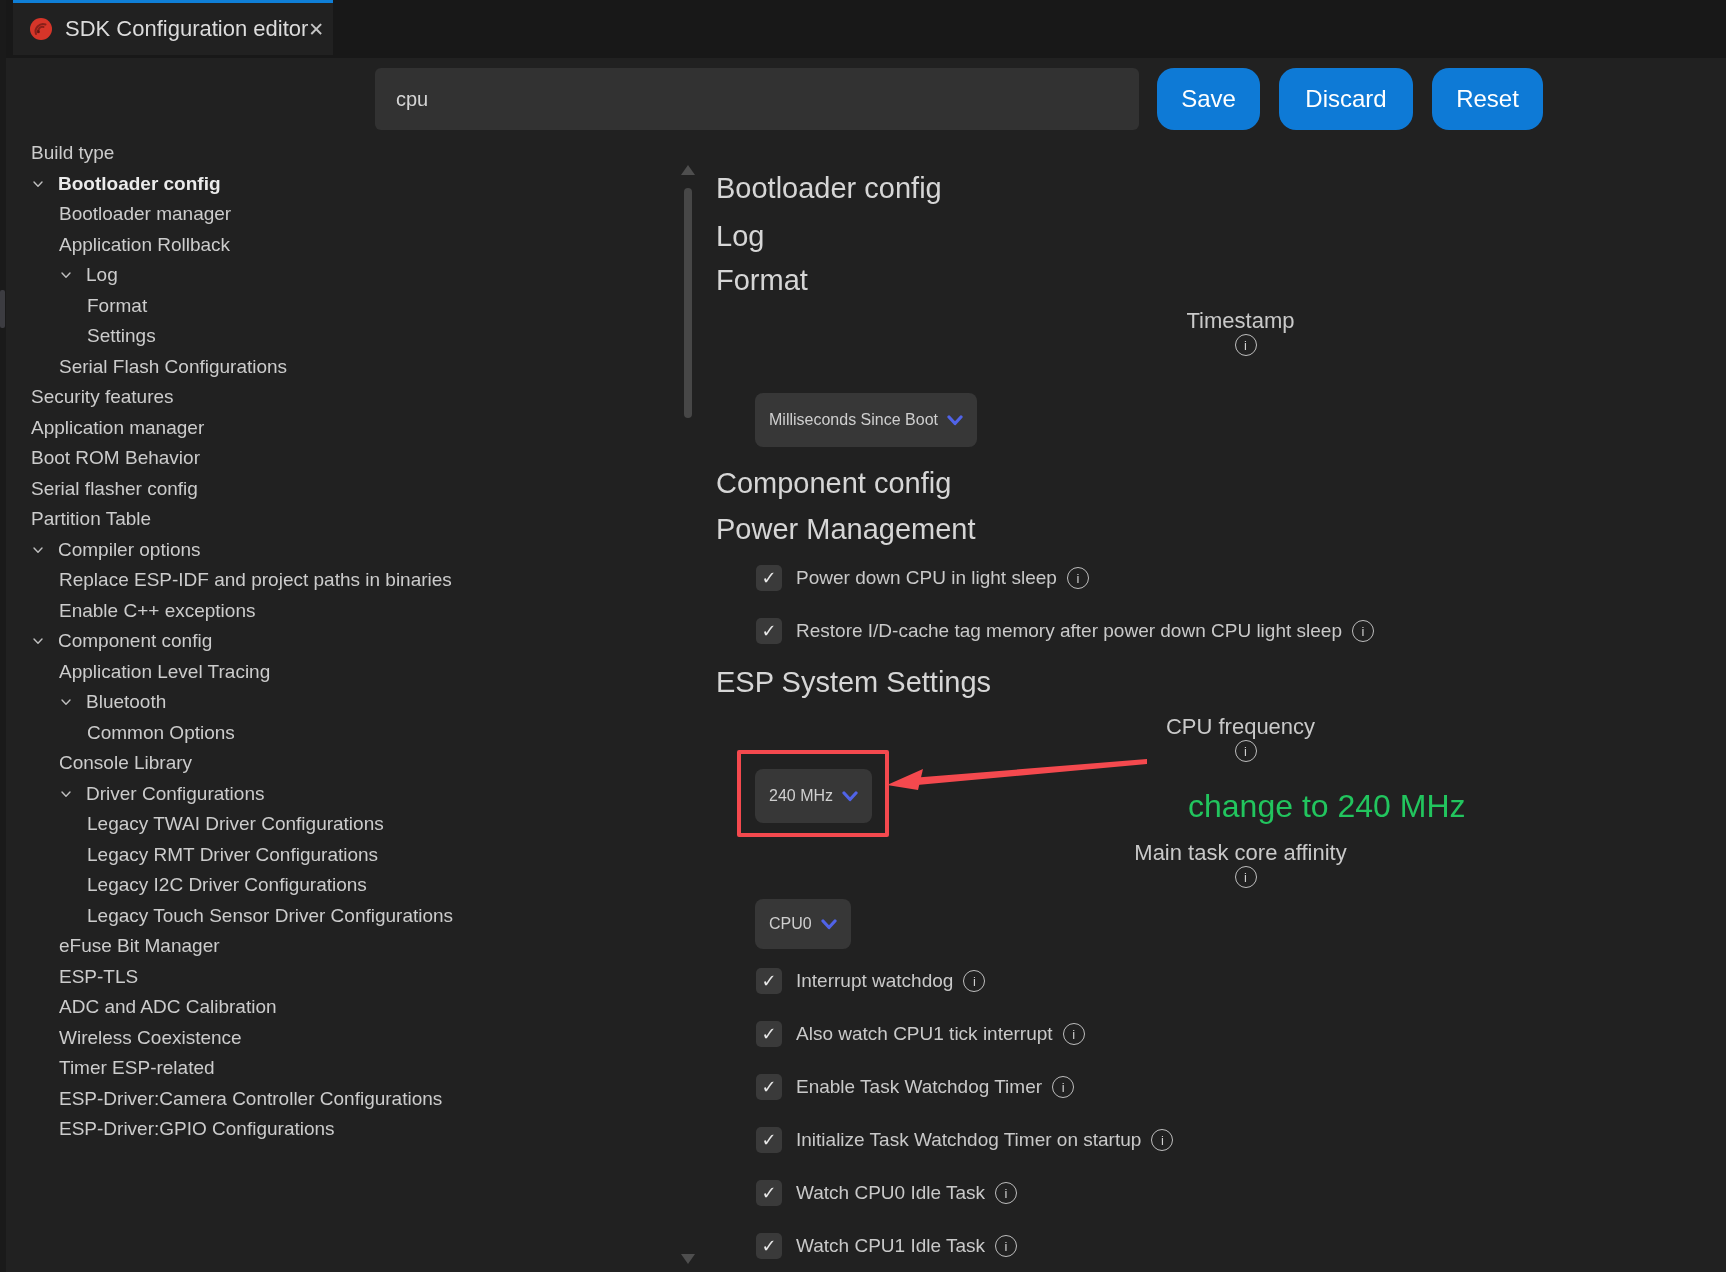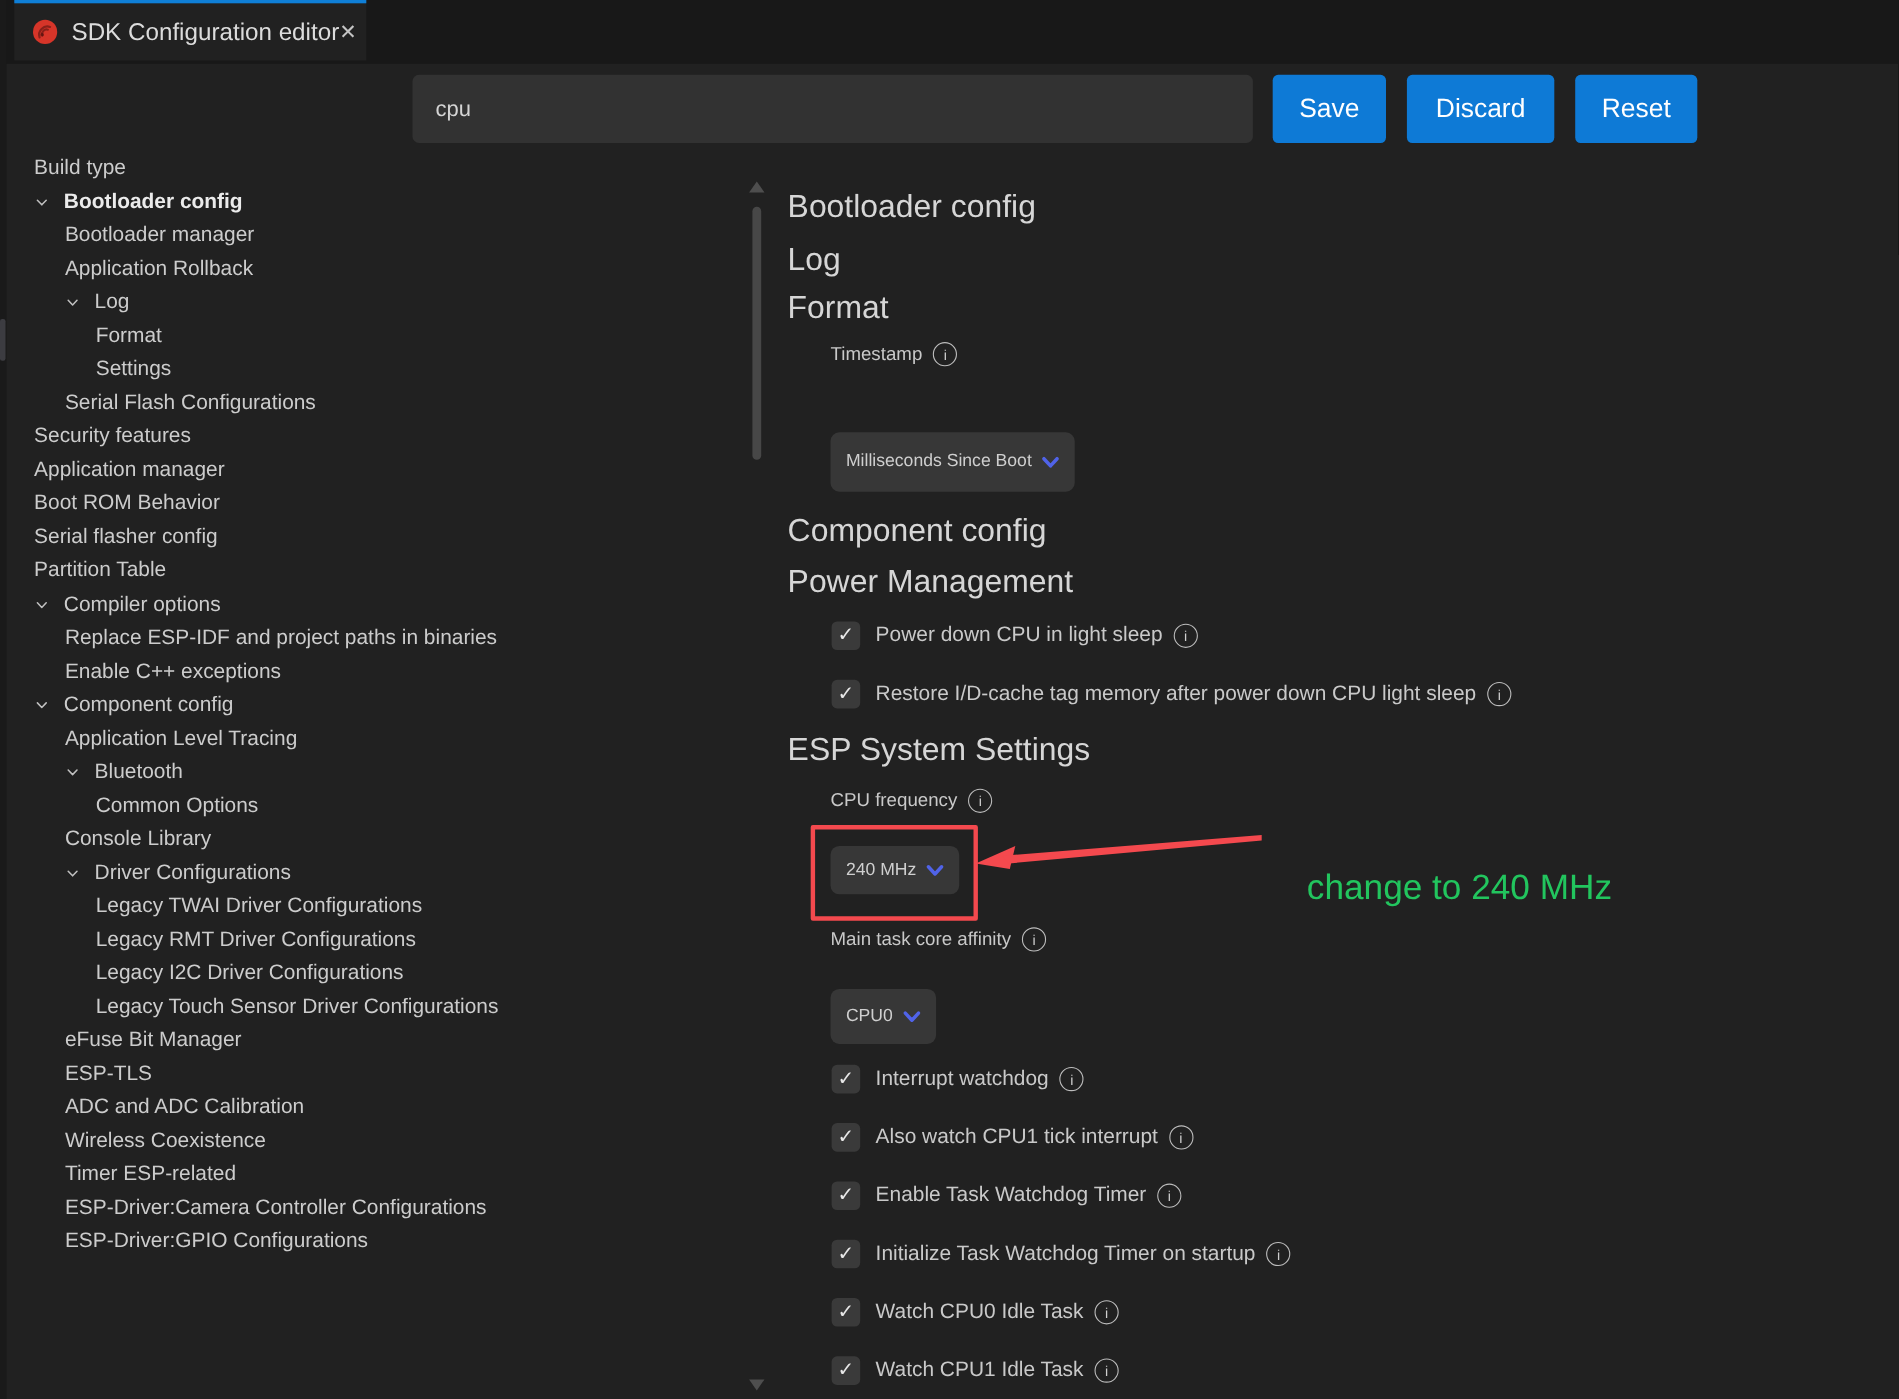--- a/index.html
+++ b/index.html
@@ -11,21 +11,21 @@
   .tab{position:absolute;left:13px;top:0;width:320px;height:55px;background:#212121;
        border-top:3px solid #0f7fd7;display:flex;align-items:center;padding:0 16px;box-sizing:border-box;}
   .tab-title{margin-left:12px;font-size:22px;color:#dcdcdc;white-space:nowrap;}
   .close-icon{margin-left:auto;color:#c5c5c5;font-size:19px;cursor:pointer;}
   .close-icon::after{content:"✕";}
 
   
   .search-input{position:absolute;left:375px;top:68px;width:764px;height:62px;background:#323232;
         border:none;outline:none;border-radius:6px;color:#d4d4d4;font-size:20px;padding:0 0 0 21px;
         box-sizing:border-box;font-family:"Liberation Sans",sans-serif;}
-  .btn{position:absolute;top:68px;height:62px;background:#0e7ad6;border:none;border-radius:5px;
+  .btn{position:absolute;top:68px;height:62px;background:#0e7ad6;border:none;border-radius:17px;
        color:#ffffff;font-size:24px;cursor:pointer;font-family:"Liberation Sans",sans-serif;}
   #btn-save{left:1157px;width:103px;}
   #btn-discard{left:1279px;width:134px;}
   #btn-reset{left:1432px;width:111px;}
 
   
   .edge-strip{position:absolute;left:0;top:0;width:6px;height:1272px;background:#1a1a1a;}
   .edge-thumb{position:absolute;left:0;top:290px;width:5px;height:38px;background:#3c3c41;border-radius:2px;}
 
   
@@ -44,21 +44,21 @@
   .sb-thumb{position:absolute;left:684px;top:188px;width:8px;height:230px;background:#474747;border-radius:4px;}
   .sb-down{position:absolute;left:681px;top:1254px;width:0;height:0;
          border-left:7px solid transparent;border-right:7px solid transparent;border-top:10px solid #4e4e4e;}
 
   
   .main{position:absolute;left:716px;top:0;width:1010px;}
   .h1{font-size:29px;line-height:44px;font-weight:400;color:#d6d6d6;margin:0;white-space:nowrap;}
   #h1-bootloader{margin-top:166px;}
   #h1-log{margin-top:4px;}
   #h1-format{margin-top:0;}
-  .fieldlabel{display:flex;align-items:center;margin-left:39px;font-size:17px;color:#c9c9c9;height:28px;white-space:nowrap;}
+  .fieldlabel{display:flex;align-items:center;margin-left:39px;font-size:22px;color:#c9c9c9;height:28px;white-space:nowrap;flex-direction:column;}
   #row-timestamp{margin-top:6px;}
   .select{display:inline-flex;align-items:center;gap:9px;height:54px;padding:0 14px;background:#373737;
           border-radius:8px;font-size:16px;color:#cfcfcf;margin-left:39px;cursor:pointer;white-space:nowrap;
           width:max-content;}
   #select-timestamp{margin-top:57px;}
   #h1-component{margin-top:14px;}
   #h1-power{margin-top:2px;}
   .cb-group{display:block;}
   #group-power{margin-top:10px;}
   .cbrow{display:flex;align-items:center;height:34px;margin-left:40px;white-space:nowrap;}
@@ -66,21 +66,21 @@
   .checkbox{width:26px;height:26px;background:#3a3a3a;border-radius:5px;display:inline-flex;
             align-items:center;justify-content:center;cursor:pointer;flex:0 0 auto;}
   .check-icon::after{content:"✓";color:#e8e8e8;font-size:18px;line-height:1;}
   .cb-label{margin-left:14px;font-size:19px;color:#c9c9c9;}
   .info-icon{width:20px;height:20px;border:1.5px solid #bdbdbd;border-radius:50%;margin-left:10px;
              display:inline-flex;align-items:center;justify-content:center;flex:0 0 auto;cursor:pointer;}
   .info-icon::after{content:"i";font-size:13px;color:#cfcfcf;}
   #h1-esp{margin-top:12px;}
   #row-cpufreq{margin-top:10px;}
   #row-freqselect{position:relative;margin-top:26px;height:56px;}
-  #select-freq{margin-top:1px;height:44px;}
+  #select-freq{margin-top:1px;height:54px;}
   .red-rect{position:absolute;left:21px;top:-18px;width:152px;height:87px;
             border:4px solid #f4494e;border-radius:2px;pointer-events:none;box-sizing:border-box;}
   .anno-arrow{position:absolute;left:169px;top:-11px;pointer-events:none;}
   .anno-text{position:absolute;left:472px;top:20px;font-size:32px;color:#22c55e;white-space:nowrap;}
   #row-affinity{margin-top:16px;}
   #select-affinity{margin-top:31px;height:50px;}
   #group-watchdog{margin-top:15px;text-align:right;}
 
   .select-chevron{display:inline-flex;align-items:center;}
   .logo-icon{display:inline-flex;align-items:center;}

